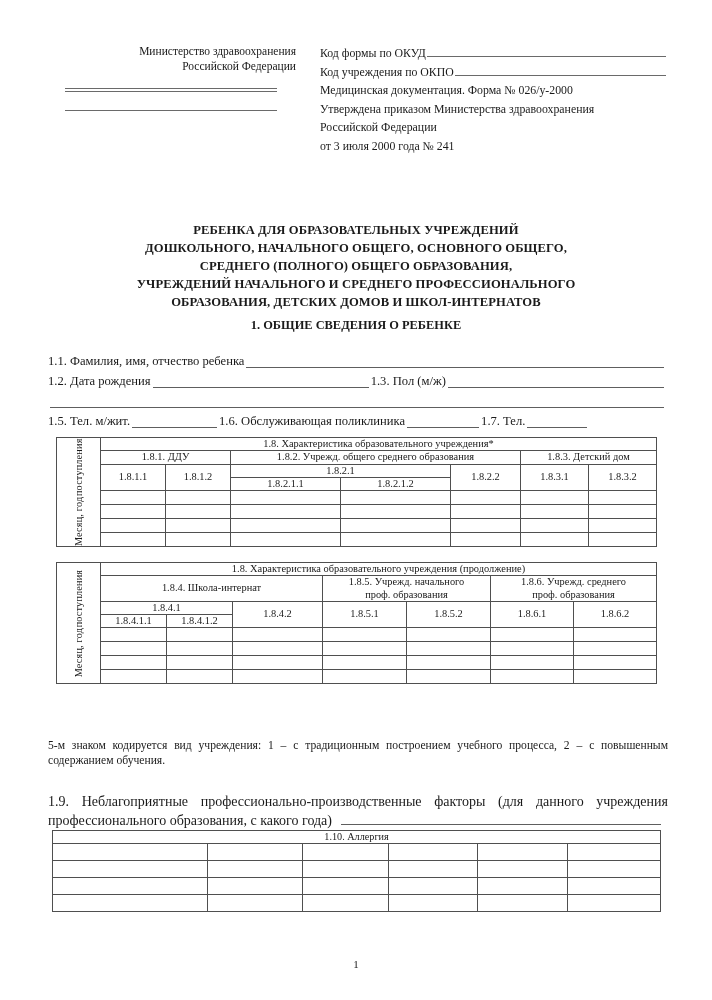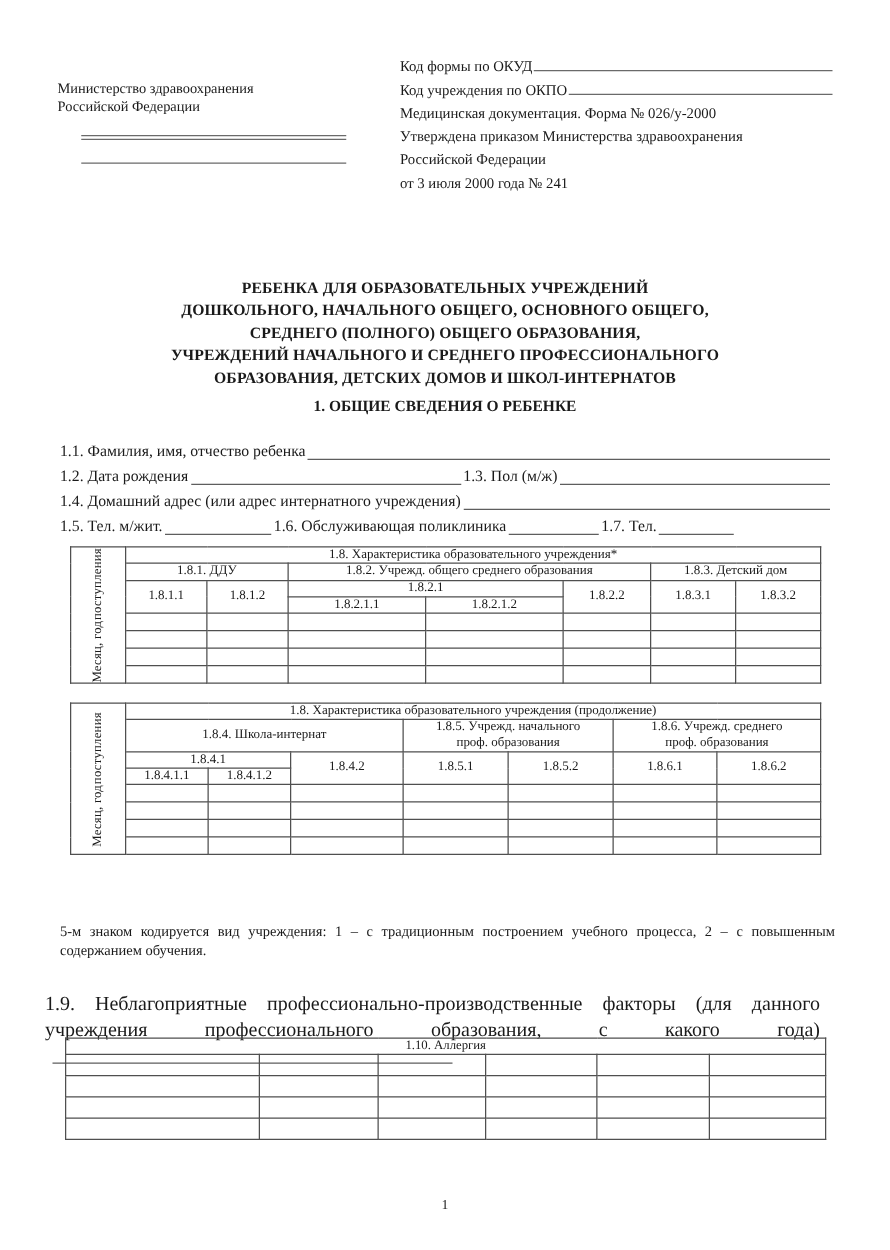--- a/index.html
+++ b/index.html
@@ -28,24 +28,23 @@
     position: absolute;
     left: 46px;
     top: 44px;
     width: 620px;
     display: flex;
     align-items: flex-start;
   }
   .mast-left {
     width: 250px;
     flex: 0 0 250px;
-    text-align: left;
+    text-align: right;
     font-size: 11.5px;
     line-height: 1.33;
-    margin-top: 20px;
   }
   .mast-left .org-line { white-space: nowrap; }
   .rule {
     border-bottom: 1px solid #6a6a6a;
     height: 0;
     margin: 0 auto;
     width: 212px;
   }
   .rule-gap-a { margin-top: 13px; }
   .caption {
@@ -176,24 +175,24 @@
     top: 738px;
     width: 620px;
     font-size: 11.6px;
     line-height: 1.32;
     text-align: justify;
   }
   .footnotes p { margin: 0; }
 
   .sec19 {
     position: absolute;
-    left: 36px;
+    left: 48px;
     top: 793px;
     width: 620px;
-    font-size: 16px;
+    font-size: 14px;
     line-height: 1.34;
     text-align: justify;
   }
 
   .pagenum {
     position: absolute;
     left: 0;
     top: 958px;
     width: 712px;
     text-align: center;
@@ -251,21 +250,20 @@
     </div>
 
     <div class="info-line">
       <span class="lbl">1.2. Дата рождения</span>
       <span class="fill grow"></span>
       <span class="lbl">1.3. Пол (м/ж)</span>
       <span class="fill grow"></span>
     </div>
 
     <div class="info-line">
-      <span class="lbl">1.4. Домашний адрес (или адрес интернатного учреждения)</span>
       <span class="fill grow"></span>
     </div>
 
     <div class="info-line">
       <span class="lbl">1.5. Тел. м/жит.</span>
       <span class="fill fw-85"></span>
       <span class="lbl">1.6. Обслуживающая поликлиника</span>
       <span class="fill fw-72"></span>
       <span class="lbl">1.7. Тел.</span>
       <span class="fill fw-60"></span>

